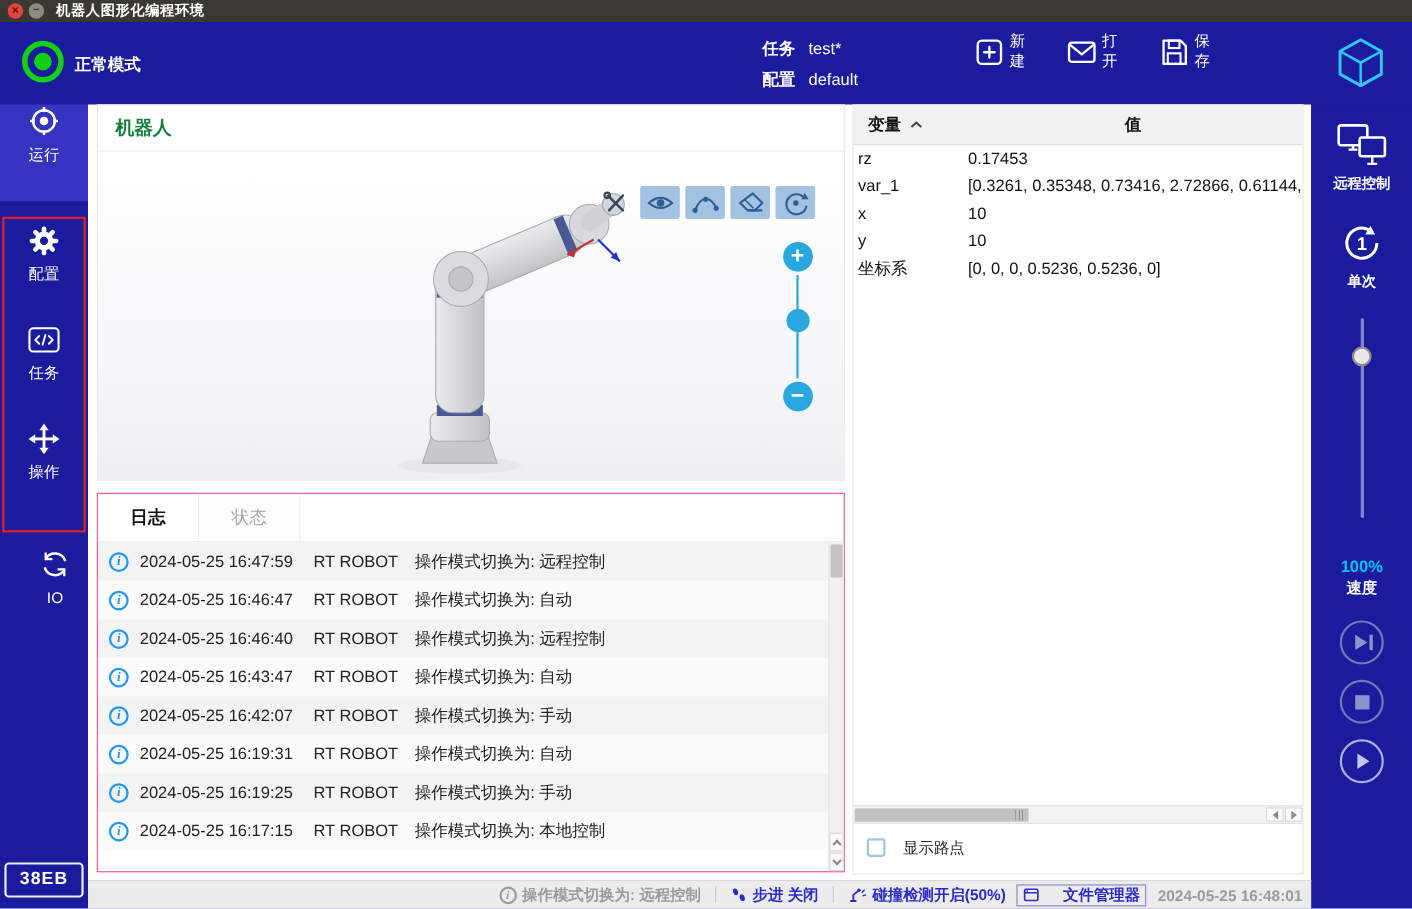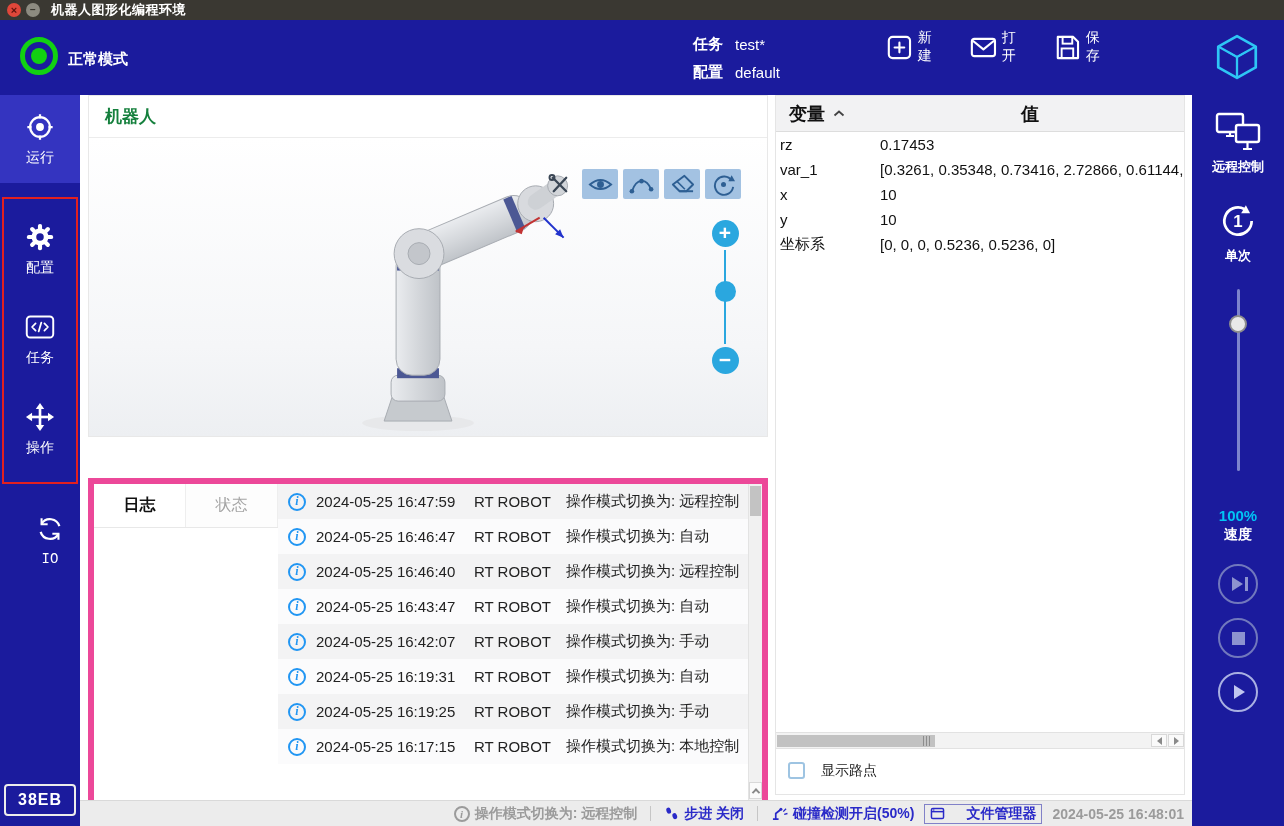--- a/index.html
+++ b/index.html
@@ -24,21 +24,21 @@
   .task-config { position:absolute; left:693px; top:10px; color:#fff; font-size:15px; }
   .tc-row { height:28px; display:flex; align-items:center; gap:12px; }
   .tc-label { font-weight:bold; }
   .header-actions { position:absolute; left:884px; top:9px; display:flex; gap:24px; }
   .hbtn { width:60px; display:flex; flex-direction:row; align-items:center; gap:3px; color:#fff; font-size:14px; cursor:pointer; }
   .hbtn svg { width:33px; height:33px; }
   .logo { position:absolute; right:22px; top:12px; width:50px; height:50px; }
 
   
   .left-sidebar { position:absolute; left:0; top:95px; width:80px; height:731px; background:#1b1b9d; }
-  .nav-item { display:flex; flex-direction:column; align-items:center; justify-content:center; gap:7px; color:#fff; font-size:14px; cursor:pointer;font-family:Liberation Mono, monospace; }
+  .nav-item { display:flex; flex-direction:column; align-items:center; justify-content:flex-start; gap:7px; color:#fff; font-size:14px; cursor:pointer; }
   .nav-item svg { width:30px; height:30px; }
   .nav-run { height:88px; background:#3434c0; }
   .red-group { margin:14px 2px 0; border:2px solid #e32020; padding:5px 0 8px; }
   .red-group .nav-item { height:90px; }
   .nav-io { margin-top:14px; height:84px;margin-left:20px; }
   .version-badge { position:absolute; left:4px; bottom:10px; width:72px; height:32px; border:2px solid #ececec; border-radius:4px; color:#fff; font-weight:bold; font-size:16px; display:flex; align-items:center; justify-content:center; letter-spacing:1px; }
 
   
   .content-area { position:absolute; left:80px; top:95px; width:1112px; height:705px; background:#ffffff; }
 
@@ -53,21 +53,21 @@
   .vt-btn svg { width:27px; height:25px; }
   .zoom-controls { position:absolute; top:82px; right:28px; width:28px; display:flex; flex-direction:column; align-items:center; }
   .zoom-btn { width:27px; height:27px; border-radius:50%; background:#2aa7df; color:#fff; font-size:21px; font-weight:bold; display:flex; align-items:center; justify-content:center; line-height:1; cursor:pointer; }
   .zoom-plus::after { content:"+"; margin-top:-2px; }
   .zoom-minus::after { content:"−"; margin-top:-2px; }
   .zoom-track { position:relative; width:27px; height:94px; margin:3px 0; }
   .zoom-line { position:absolute; left:12.5px; top:0; width:2px; height:94px; background:#2aa7df; }
   .zoom-knob { position:absolute; left:3px; top:31px; width:21px; height:21px; border-radius:50%; background:#2aa7df; cursor:pointer; }
 
   
-  .log-panel { position:absolute; left:88px; top:448px; width:680px; height:345px; background:#fff; border:6px solid #ec4899; display:flex; flex-direction:row;margin-top:30px; }
+  .log-panel { position:absolute; left:88px; top:448px; width:680px; height:345px; background:#fff; border:1px solid #ec4899; display:flex; flex-direction:column; }
   .log-tabs { height:44px; border-bottom:1px solid #e8e8e8; display:flex; flex:none; }
   .tab { width:92px; display:flex; align-items:center; justify-content:center; font-size:16px; border-right:1px solid #eee; cursor:pointer; }
   .tab-active { font-weight:bold; color:#111; }
   .tab-inactive { color:#a5a5a5; background:#fdfdfd; }
   .log-filters { height:38px; display:flex; align-items:center; padding:0 8px; flex:none; }
   .filter { display:flex; align-items:center; gap:6px; margin-right:20px; font-size:15px; color:#222; }
   .chk { width:17px; height:17px; border-radius:3px; background:#2196f3; color:#fff; font-size:12px; font-weight:bold; display:flex; align-items:center; justify-content:center; cursor:pointer; }
   .chk::after { content:"✓"; }
   .clear-btn { width:100px; height:27px; background:#f4504e; color:#fff; font-size:15px; border:none; border-radius:3px; margin-left:10px; cursor:pointer; font-family:inherit; }
   .support-btn { width:99px; height:27px; background:#2196f3; color:#fff; font-weight:bold; font-size:14px; border:none; border-radius:3px; margin-left:auto; margin-right:2px; cursor:pointer; font-family:inherit; }
@@ -84,21 +84,21 @@
   .ls-thumb { position:absolute; top:2px; left:1px; width:11px; height:30px; background:#c3c3c3; cursor:pointer; }
   .ls-btn { position:absolute; left:0; width:13px; height:17px; background:#fafafa; border:1px solid #d8d8d8; display:flex; align-items:center; justify-content:center; cursor:pointer; }
   .ls-up { bottom:18px; }
   .ls-down { bottom:0; }
   .chev { width:6px; height:6px; border-left:2px solid #888; border-top:2px solid #888; }
   .chev-up { transform:rotate(45deg) translate(1px,1px); }
   .chev-down { transform:rotate(225deg) translate(1px,1px); }
 
   
   .vars-panel { position:absolute; left:775px; top:95px; width:410px; height:700px; background:#fff; border:1px solid #e5e5e5; }
-  .vars-header { height:36px; background:#f2f2f3; border-bottom:1px solid #dddddd; display:flex; align-items:center; font-weight:bold; font-size:18px; color:#111; }
+  .vars-header { height:36px; background:#f2f2f3; border-bottom:1px solid #dddddd; display:flex; align-items:center; font-weight:bold; font-size:15px; color:#111; }
   .vh-name { width:100px; padding-left:13px; display:flex; align-items:center; gap:8px; }
   .vh-caret { display:flex; align-items:center; cursor:pointer; }
   .vh-value { flex:1; text-align:center; }
   .var-row { height:25px; display:flex; align-items:center; font-size:15px; color:#111; }
   .vr-name { width:100px; padding-left:4px; flex:none; }
   .vr-value { flex:1; padding-left:4px; white-space:nowrap; overflow:hidden; }
   .vars-hscroll { position:absolute; left:0; right:0; bottom:45px; height:17px; background:#f3f3f3; border-top:1px solid #e2e2e2; border-bottom:1px solid #e2e2e2; }
   .vhs-thumb { position:absolute; left:1px; top:2px; height:12px; width:158px; background:#c2c2c2; cursor:pointer; }
   .vhs-grip { position:absolute; right:3px; top:1px; height:10px; width:9px; background:repeating-linear-gradient(90deg,#8d8d8d 0 1px,transparent 1px 3px); }
   .vhs-btn { position:absolute; top:1px; width:16px; height:13px; background:#fafafa; border:1px solid #d8d8d8; display:flex; align-items:center; justify-content:center; cursor:pointer; }

